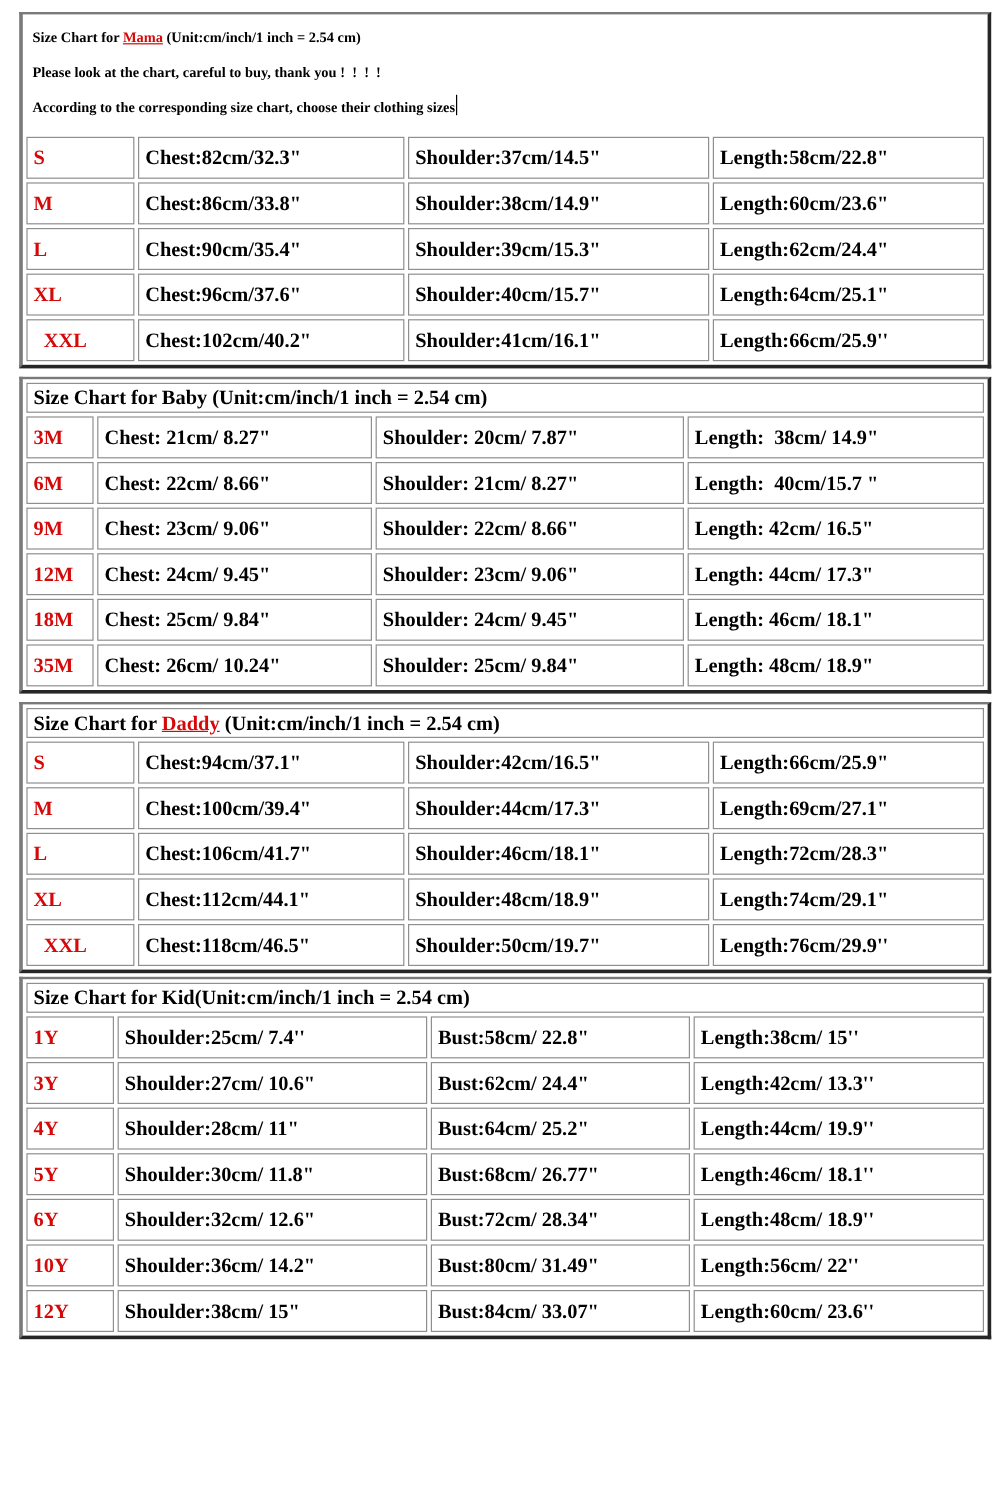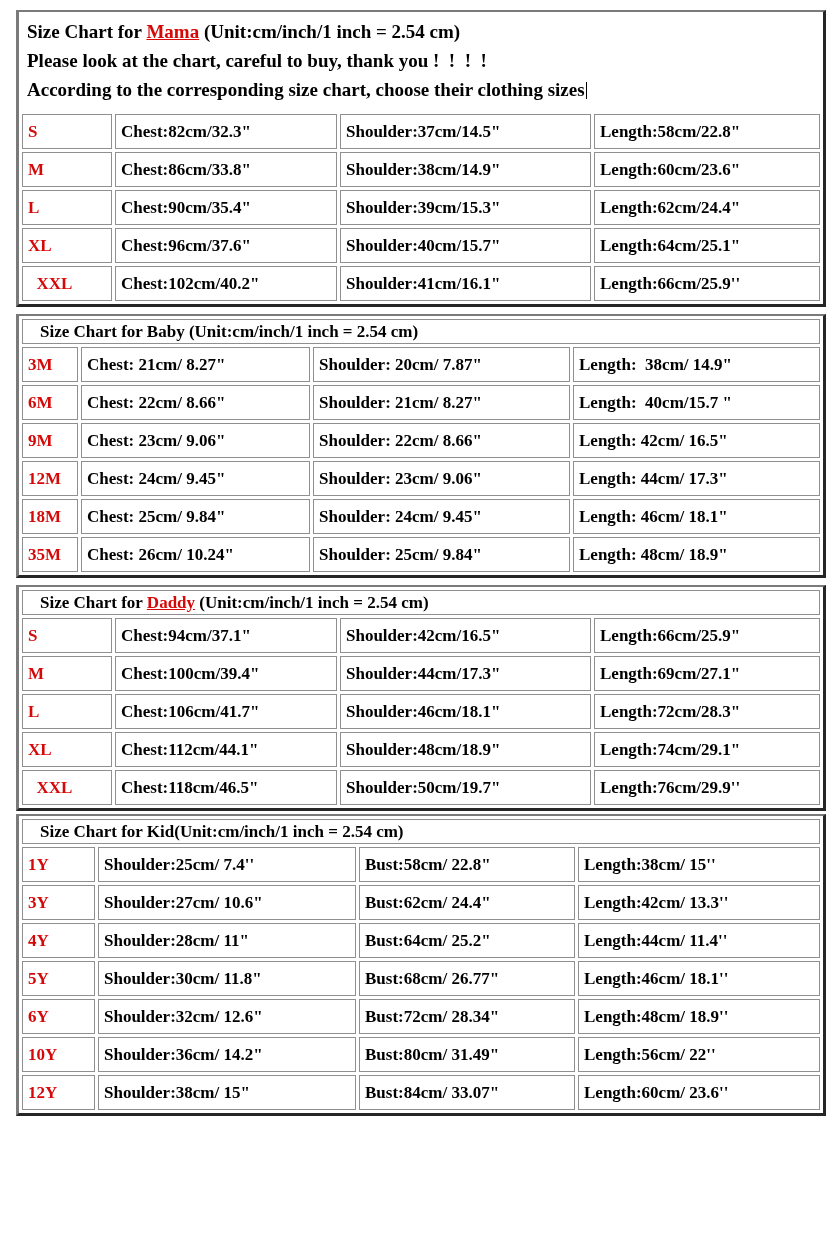--- a/index.html
+++ b/index.html
@@ -12,32 +12,32 @@
   .wrap{padding:10px 6px 0 16px;width:810px;}
   .section{
     border-style:solid;
     border-width:2px 3px 3px 3px;
     border-color:#7a7a7a #262626 #262626 #7a7a7a;
     background:#fff;
     margin-bottom:7px;
   }
   .section.tight{margin-bottom:3px;}
   .notes{padding:5px 8px 7px 8px;}
-  .note{font-size:19px;line-height:29px;white-space:pre-wrap;}
+  .note{font-size:12px;line-height:29px;white-space:pre-wrap;}
   table{width:100%;border-collapse:separate;border-spacing:3px;table-layout:fixed;}
   td{
     border:1px solid #8f8f8f;
     font-size:17px;
     padding:2px 5px;
     height:29px;
     white-space:pre-wrap;
     overflow:hidden;
     vertical-align:middle;
   }
-  td.title-cell{height:21px;padding:1px 17px;}
+  td.title-cell{height:21px;padding:1px 5px;}
   .c-size{color:#d60909;}
   .em-red{color:#d60909;}
   .u{text-decoration:underline;cursor:pointer;}
   .caret{display:inline-block;width:1px;height:17px;background:#000;vertical-align:-3px;margin-left:1px;}
   
   .col-a1{width:90px;}  .col-a2{width:222px;} .col-a3{width:251px;}
   .col-b1{width:56px;}  .col-b2{width:229px;} .col-b3{width:257px;}
   .col-k1{width:73px;}  .col-k2{width:258px;} .col-k3{width:216px;}
 </style>
 </head>
@@ -212,21 +212,21 @@
       <tr>
         <td class="c-size">3Y</td>
         <td>Shoulder:27cm/ 10.6"</td>
         <td>Bust:62cm/ 24.4"</td>
         <td>Length:42cm/ 13.3''</td>
       </tr>
       <tr>
         <td class="c-size">4Y</td>
         <td>Shoulder:28cm/ 11"</td>
         <td>Bust:64cm/ 25.2"</td>
-        <td>Length:44cm/ 11.4''</td>
+        <td>Length:44cm/ 19.9''</td>
       </tr>
       <tr>
         <td class="c-size">5Y</td>
         <td>Shoulder:30cm/ 11.8"</td>
         <td>Bust:68cm/ 26.77"</td>
         <td>Length:46cm/ 18.1''</td>
       </tr>
       <tr>
         <td class="c-size">6Y</td>
         <td>Shoulder:32cm/ 12.6"</td>

